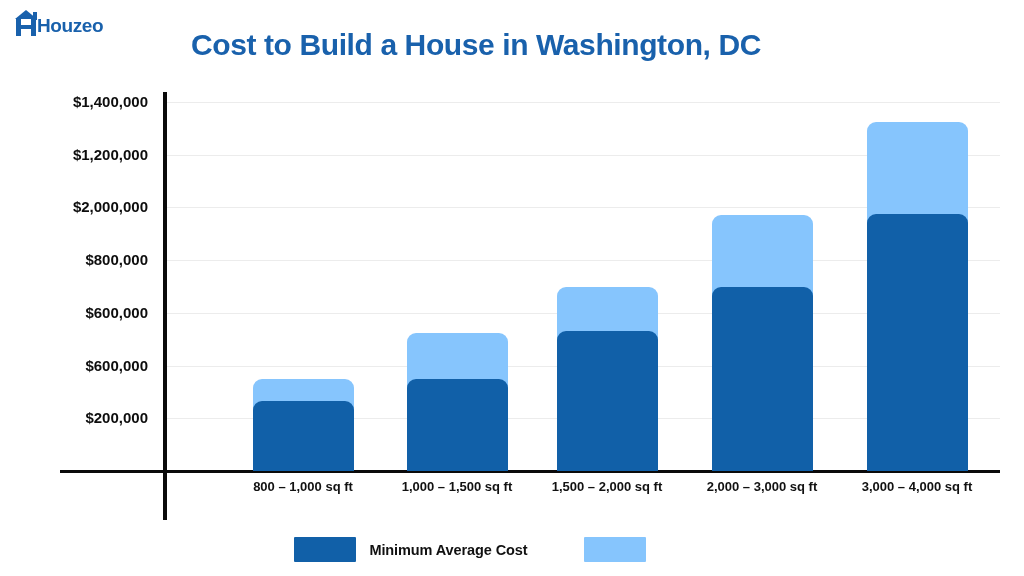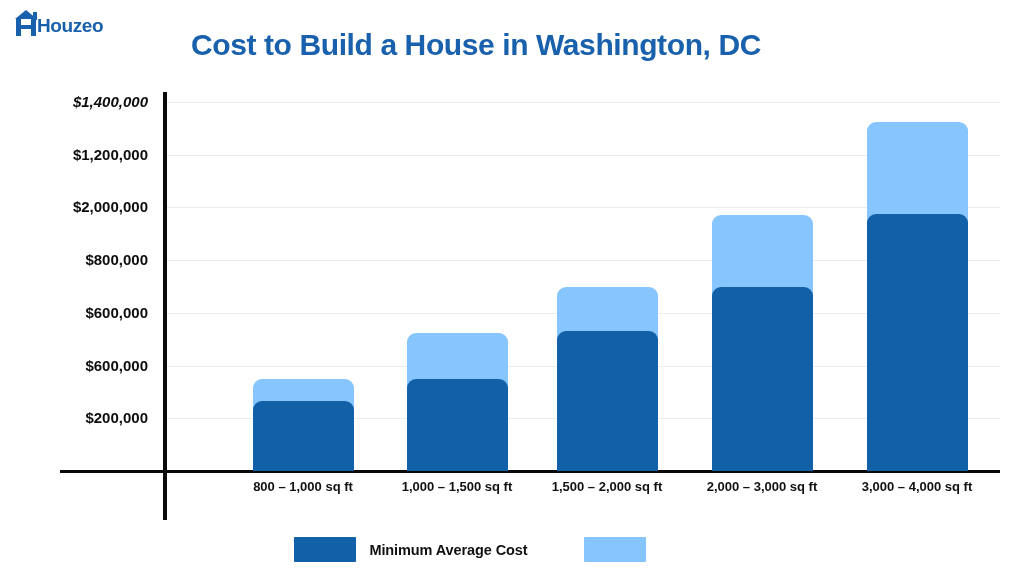--- a/index.html
+++ b/index.html
@@ -103,21 +103,21 @@
         <div class="gridline" style="top: 154.714px;"></div>
         <div class="gridline" style="top: 102px;"></div>
       </div>
     <div id="yticks">
         <div class="ytick" style="top: 409.286px;">$200,000</div>
         <div class="ytick" style="top: 356.571px;">$600,000</div>
         <div class="ytick" style="top: 303.857px; text-align: right;">$600,000</div>
         <div class="ytick" style="top: 251.143px;">$800,000</div>
         <div class="ytick" style="top: 198.429px;">$2,000,000</div>
         <div class="ytick" style="top: 145.714px;">$1,200,000</div>
-        <div class="ytick" style="top: 93px; font-style: italic;">$1,400,000</div>
+        <div class="ytick" style="top: 93px;">$1,400,000</div>
       </div>
 
     <div class="y-axis"></div>
     <div class="x-axis"></div>
 
     <div id="bars">
         <div class="bar-max" style="left: 252.5px; top: 378.75px; width: 101px; height: 92.25px; background: rgb(134, 197, 253);"></div>
         <div class="bar-min" style="left: 252.5px; top: 401.154px; width: 101px; height: 69.8464px; background: rgb(17, 96, 168);"></div>
         <div class="bar-max" style="left: 406.5px; top: 332.625px; width: 101px; height: 138.375px; background: rgb(134, 197, 253);"></div>
         <div class="bar-min" style="left: 406.5px; top: 378.75px; width: 101px; height: 92.25px; background: rgb(17, 96, 168);"></div>

